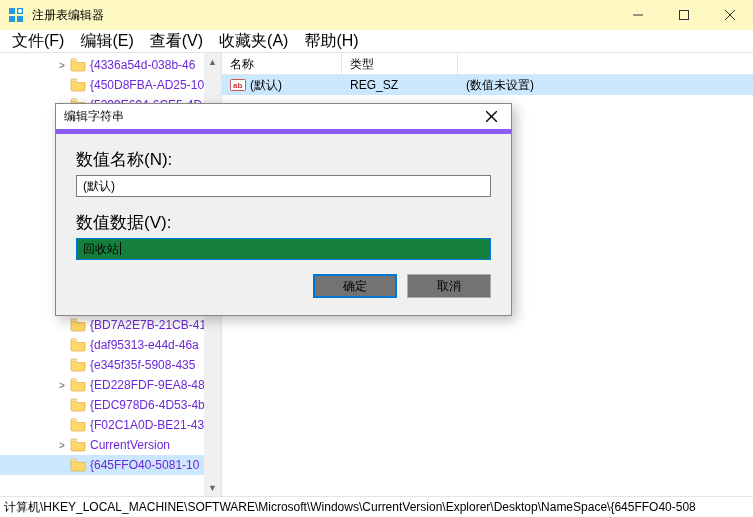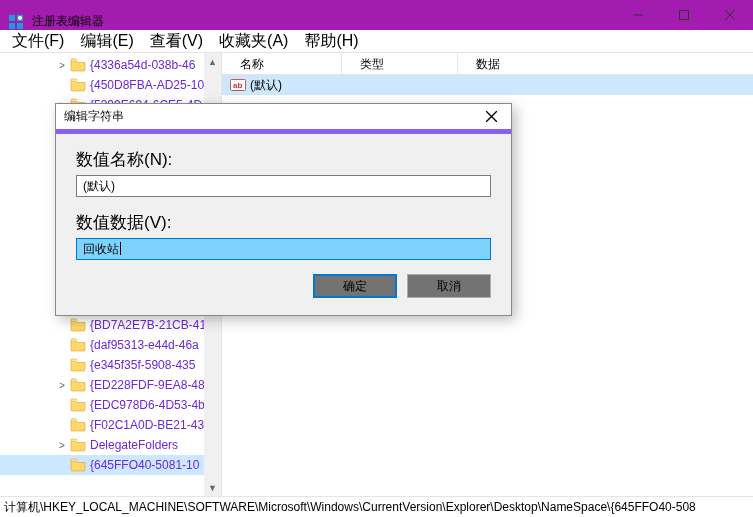--- a/index.html
+++ b/index.html
@@ -1,19 +1,19 @@
 <!DOCTYPE html>
 <html><head>
   <meta charset="utf-8">
   <style>
     * { box-sizing: border-box; margin: 0; padding: 0; font-family: "Microsoft YaHei", "Segoe UI", sans-serif; }
     body { width: 753px; height: 517px; background: #fff; overflow: hidden; position: relative; font-size: 12px; }
 
     
-    .titlebar { height: 30px; display: flex; align-items: flex-end; background: #a21caf; border-bottom: 0; }
+    .titlebar { height: 30px; display: flex; align-items: center; background: #fef9c3; border-bottom: 0; }
     .app-icon { width: 16px; height: 16px; margin: 0 8px; }
     .app-icon svg { width: 16px; height: 16px; }
     .title-text { flex: 1; font-size: 12px; color: #000; }
     .win-ctrls { display: flex; height: 100%; }
     .win-btn { width: 46px; height: 100%; display: flex; align-items: center; justify-content: center; color: #555; }
     .win-btn svg { width: 10px; height: 10px; }
 
     
     .menubar { height: 22px; display: flex; align-items: center; padding: 0 4px; background: #fff; }
     .menu-item { padding: 2px 8px; font-size: 16px; color: #000; }
@@ -28,21 +28,21 @@
     .folder-icon { width: 16px; height: 14px; margin-right: 4px; }
     .folder-icon svg { width:16px; height:14px; }
     .tree-label { font-size: 12px; color:#6d28d9; }
     .tree-scroll { position:absolute; right:0; top:0; bottom:0; width:17px; background:#f0f0f0; display:flex; flex-direction:column; }
     .sb-btn { height:17px; display:flex; align-items:center; justify-content:center; color:#666; font-size:9px;}
     .sb-track { flex:1; position:relative; }
     .sb-thumb { position:absolute; left:2px; right:2px; top:180px; height:60px; background:#c1c1c1; }
 
     .list-pane { flex:1; background:#fff; }
     .list-header { display:flex; height:22px; border-bottom:1px solid #e5e5e5; }
-    .col { padding:3px 18px; font-size:12px; border-right:1px solid #e5e5e5; }
+    .col { padding:3px 8px; font-size:12px; border-right:1px solid #e5e5e5; }
     .col.name { width:120px; }
     .col.type { width:116px; }
     .col.data { flex:1; border-right:none; }
     .list-row { display:flex; height:20px; align-items:center; background:#cce8ff; }
     .list-row .cell { padding:0 8px; font-size:12px; display:flex; align-items:center; }
     .cell.name { width:120px; }
     .cell.type { width:116px; }
     .cell.data { flex:1; }
     .ab-icon { width:16px; height:16px; margin-right:4px; }
     .ab-icon svg { width:16px; height:16px; }
@@ -51,21 +51,21 @@
     .statusbar { position:absolute; left:0; right:0; bottom:0; height:21px; border-top:1px solid #e5e5e5; display:flex; align-items:center; padding:0 4px; font-size:12px; white-space:nowrap; overflow:hidden; background:#fff; }
 
     
     .dialog { position:absolute; left:55px; top:103px; width:457px; height:213px; background:#f0f0f0; border:1px solid #888; box-shadow: 4px 4px 12px rgba(0,0,0,.25); }
     .dlg-titlebar { height:30px; background:#fff; display:flex; align-items:center; padding-left:8px; border-bottom:5px solid #8b5cf6;}
     .dlg-title { flex:1; font-size:12px; }
     .dlg-close { width:40px; height:100%; display:flex; align-items:center; justify-content:center;}
     .dlg-close svg { width:11px; height:11px; }
     .dlg-body { padding:14px 20px 0 20px; }
     .dlg-label { font-size:17px; margin-bottom:4px; color:#000; }
-    .dlg-input { width:100%; height:22px; border:1px solid #7a7a7a; background:#7dd3fc; padding:2px 6px; font-size:12px; outline:none; }
+    .dlg-input { width:100%; height:22px; border:1px solid #7a7a7a; background:#15803d; padding:2px 6px; font-size:12px; outline:none; }
     .dlg-input.readonly { background:#fff; color:#000; }
     .dlg-input.focus { border:1px solid #0078d7; }
     .dlg-field2 { margin-top:14px; }
     .caret-after::after { content:""; display:inline-block; width:1px; height:13px; background:#000; vertical-align:-2px; margin-left:1px; }
     .dlg-buttons { display:flex; justify-content:flex-end; gap:10px; padding:14px 20px 0 20px; }
     .dlg-btn { width:84px; height:24px; border:1px solid #adadad; background:#737373; font-size:12px; display:flex; align-items:center; justify-content:center;}
     .dlg-btn.default { border:2px solid #0078d7; }
   </style>
 </head>
 <body>
@@ -263,21 +263,21 @@
               <path d="M1 3 V2 a1 1 0 0 1 1 -1 h4 l1.5 1.5" fill="#ffe9a8" stroke="#d9a12f" stroke-width="0.6"></path>
             </svg></span>
           <span class="tree-label">{F02C1A0D-BE21-43</span>
         </div>
         <div class="tree-item">
           <span class="tree-toggle">&gt;</span>
           <span class="folder-icon"><svg viewBox="0 0 16 14">
               <path d="M1 3 h5 l1.5 1.5 H15 V12 a1 1 0 0 1 -1 1 H2 a1 1 0 0 1 -1 -1 Z" fill="#ffd869" stroke="#d9a12f" stroke-width="0.6"></path>
               <path d="M1 3 V2 a1 1 0 0 1 1 -1 h4 l1.5 1.5" fill="#ffe9a8" stroke="#d9a12f" stroke-width="0.6"></path>
             </svg></span>
-          <span class="tree-label">DelegateFolders</span>
+          <span class="tree-label">CurrentVersion</span>
         </div>
         <div class="tree-item sel">
           <span class="tree-toggle"></span>
           <span class="folder-icon"><svg viewBox="0 0 16 14">
               <path d="M1 3 h5 l1.5 1.5 H15 V12 a1 1 0 0 1 -1 1 H2 a1 1 0 0 1 -1 -1 Z" fill="#ffd869" stroke="#d9a12f" stroke-width="0.6"></path>
               <path d="M1 3 V2 a1 1 0 0 1 1 -1 h4 l1.5 1.5" fill="#ffe9a8" stroke="#d9a12f" stroke-width="0.6"></path>
             </svg></span>
           <span class="tree-label">{645FFO40-5081-10</span>
         </div>
       </div>
@@ -286,32 +286,33 @@
       <div class="sb-track">
           <div class="sb-thumb"></div>
         </div>
       <div class="sb-btn">▼</div>
     </div>
   </div>
   <div class="list-pane">
     <div class="list-header">
       <div class="col name">名称</div>
       <div class="col type">类型</div>
-      <div class="col data">数据</div>
     </div>
     <div class="list-row">
       <div class="cell name">
         <span class="ab-icon">
           <svg viewBox="0 0 16 16">
               <rect x="0.5" y="2.5" width="15" height="11" rx="1" fill="#fff" stroke="#c55"></rect>
               <text x="3" y="11" font-size="8" fill="#c33" font-weight="bold">ab</text>
             </svg>
         </span>
         <span>(默认)</span>
       </div>
+      <div class="cell type">REG_SZ</div>
+      <div class="cell data">(数值未设置)</div>
     </div>
   </div>
 </div>
 
 <div class="statusbar">
   <span>计算机\HKEY_LOCAL_MACHINE\SOFTWARE\Microsoft\Windows\CurrentVersion\Explorer\Desktop\NameSpace\{645FFO40-508</span>
 </div>
 
 <div class="dialog">
   <div class="dlg-titlebar">

